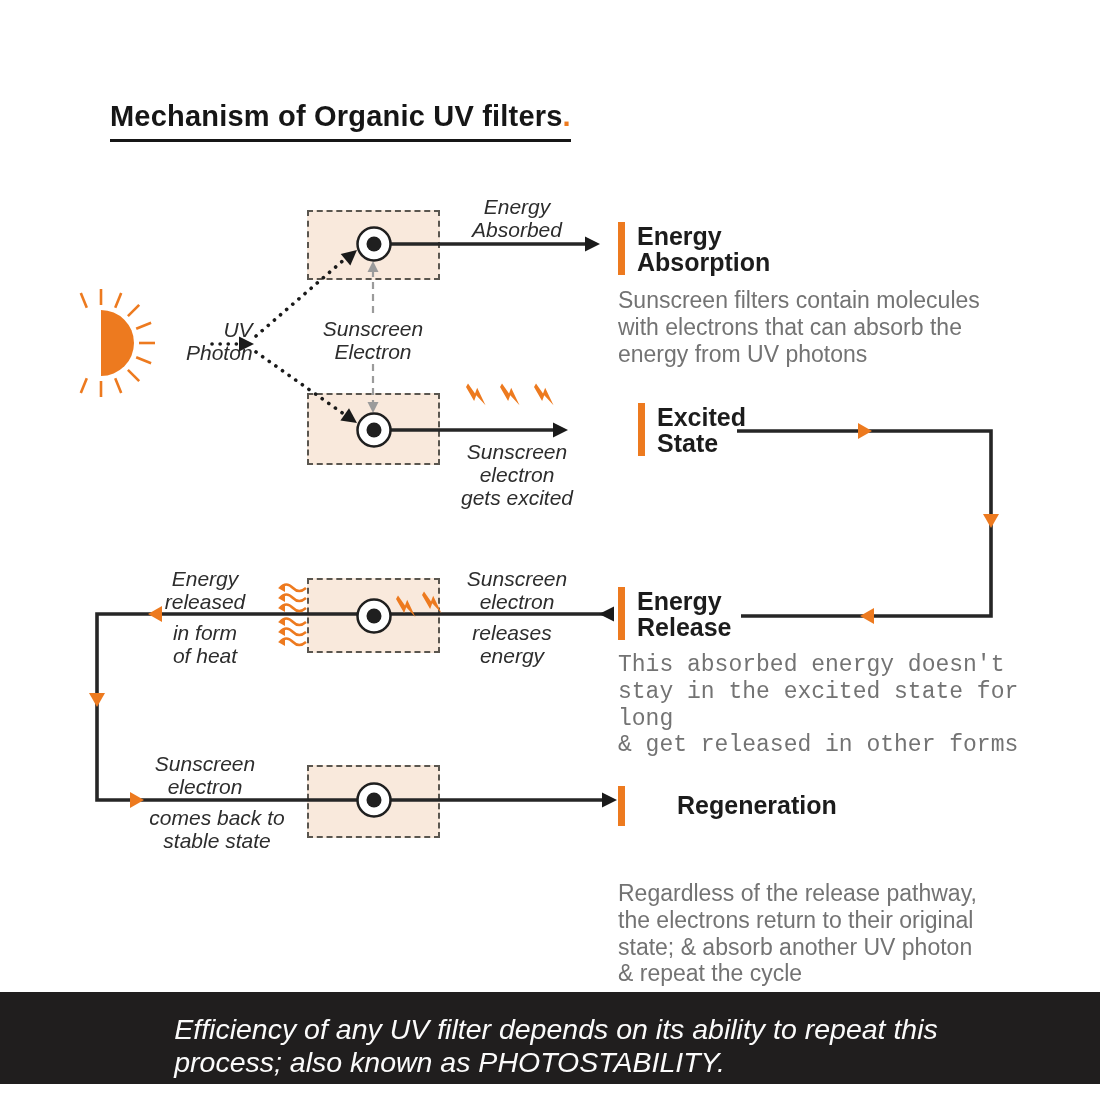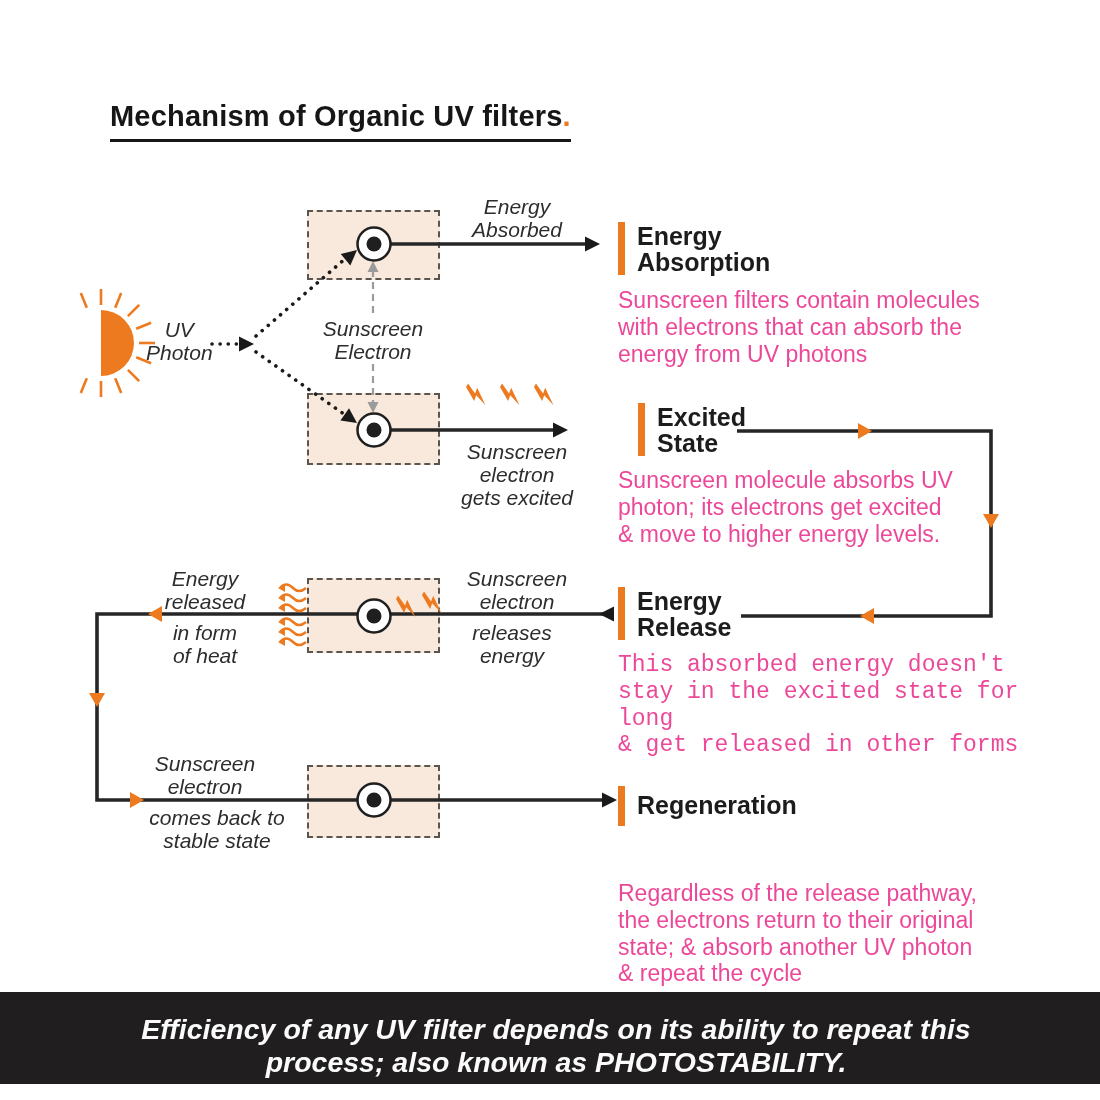--- a/index.html
+++ b/index.html
@@ -20,41 +20,41 @@
     position:absolute;background:#F9E9DC;border:2px dashed #5a564f;
     box-sizing:border-box;z-index:1;
   }
   
   #overlay{position:absolute;left:0;top:0;z-index:2;}
   
   .dlabel{
     position:absolute;z-index:3;font-style:italic;color:#2d2d2d;
     font-size:21px;line-height:23px;text-align:center;transform:translateX(-50%);
   }
-  .dlabel.left-align{transform:none;text-align:center;}
+  .dlabel.left-align{transform:none;text-align:right;margin-left:40px;}
   
   .step-heading{
     position:absolute;left:618px;display:flex;align-items:stretch;z-index:3;
   }
   .step-heading .bar{width:7px;background:#ED7A1F;margin-right:12px;}
   .step-heading .htext{
     font-size:25px;font-weight:700;color:#1c1c1c;line-height:26px;padding-top:1px;
   }
   .step-desc{
     position:absolute;left:618px;z-index:3;width:420px;
-    font-size:23px;line-height:26.8px;color:#ec4899;
+    font-size:23px;line-height:26.8px;color:#737373;
   }
   
   #footer{
     position:absolute;left:0;top:992px;width:1100px;height:108px;
     background:#201E1E;z-index:4;display:flex;align-items:center;justify-content:center;
   }
   #footer .ftext{
-    font-style:italic;font-weight:700;color:#fbfbfb;font-size:28.5px;
-    line-height:33px;text-align:center;margin-left:12px;
+    font-style:italic;font-weight:400;color:#fbfbfb;font-size:28.5px;
+    line-height:33px;text-align:left;margin-left:12px;
   }
 </style>
 </head>
 <body>
 
 <div id="canvas">
 
   <h1 id="title"><span>Mechanism of Organic UV filters</span><span class="dot">.</span></h1>
 
   <div class="mbox" style="left:307px;top:210px;width:133px;height:70px;"></div>
@@ -202,34 +202,31 @@
   </div>
   <div class="step-desc pre" style="top:287px;">Sunscreen filters contain molecules
 with electrons that can absorb the
 energy from UV photons</div>
 
   <div class="step-heading" style="top:403px;margin-left:20px;">
     <div class="bar"></div>
     <div class="htext pre">Excited
 State</div>
   </div>
-  <div class="step-desc pre" style="top:467px;">Sunscreen molecule absorbs UV
-photon; its electrons get excited
-&amp; move to higher energy levels.</div>
 
   <div class="step-heading" style="top:587px;">
     <div class="bar"></div>
     <div class="htext pre">Energy
 Release</div>
   </div>
   <div class="step-desc pre" style="top:652px;font-family:Liberation Mono, monospace;">This absorbed energy doesn't
 stay in the excited state for long
 &amp; get released in other forms</div>
 
-  <div class="step-heading" style="top:786px;height:40px;">
+  <div class="step-heading" style="top:786px;height:40px;gap:40px;">
     <div class="bar"></div>
     <div class="htext pre" style="padding-top:6px;">Regeneration</div>
   </div>
   <div class="step-desc pre" style="top:880px;">Regardless of the release pathway,
 the electrons return to their original
 state; &amp; absorb another UV photon
 &amp; repeat the cycle</div>
 
   <div id="footer">
     <div class="ftext pre">Efficiency of any UV filter depends on its ability to repeat this

